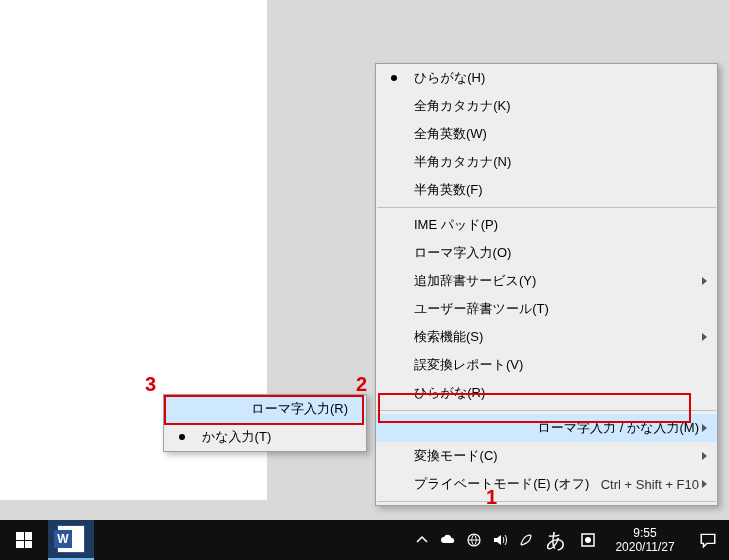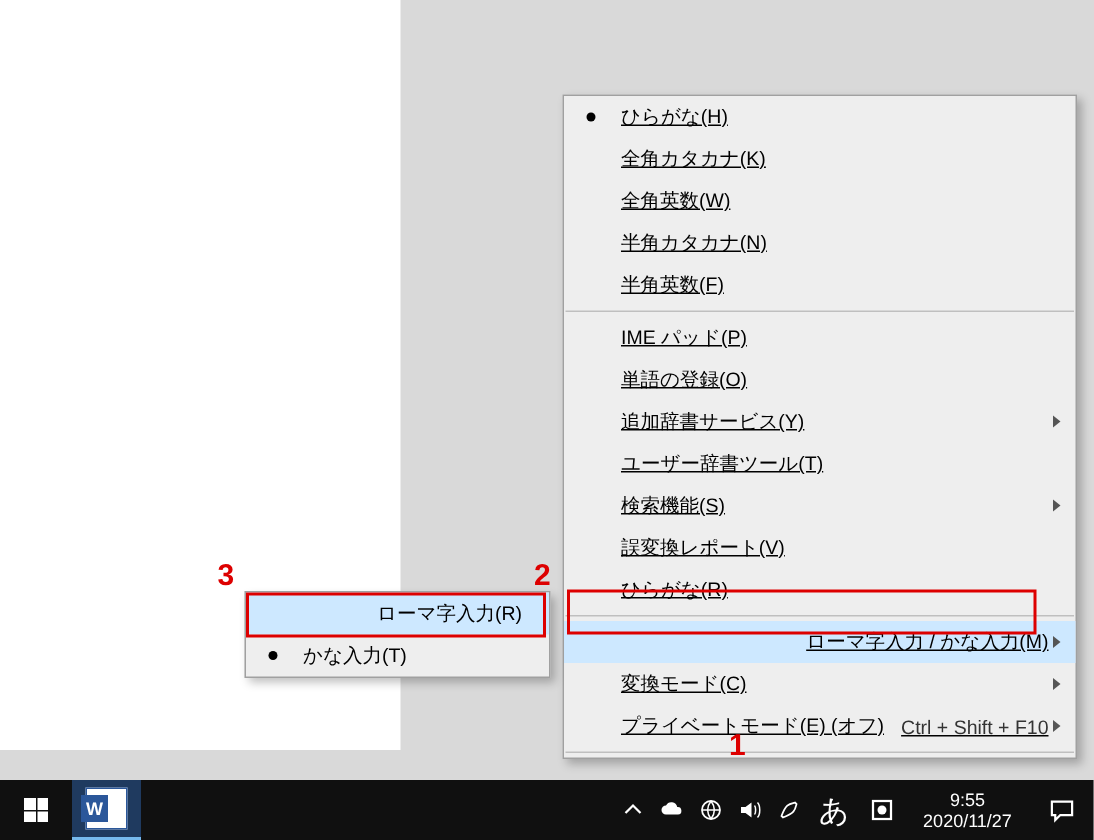--- a/index.html
+++ b/index.html
@@ -5,21 +5,21 @@
     * { margin:0; padding:0; box-sizing:border-box; }
     html,body { width:729px; height:560px; overflow:hidden; font-family:"Meiryo","Yu Gothic UI","Segoe UI",sans-serif; font-size:13px; background:#d9d9d9; }
 
     
     .doc-panel { position:absolute; left:0; top:0; width:267px; height:500px; background:#fff; }
 
     
 
     
     .menu { position:absolute; background:#eeeeee; border:1px solid #a0a0a0; box-shadow:3px 3px 6px rgba(0,0,0,.25); }
-    .menu.main { left:375px; top:63px; width:343px;text-decoration:underline; }
+    .menu.main { left:375px; top:63px; width:343px; }
     .menu.sub  { left:163px; top:394px; width:204px; }
 
     .menu-item { display:flex; align-items:center; height:28px; padding:0 18px 0 38px; position:relative; cursor:default; white-space:nowrap; color:#000; }
     .menu-item.radio::before { content:""; position:absolute; left:15px; top:11px; width:6px; height:6px; background:#000; border-radius:50%; }
     .menu-item.has-sub::after  { content:""; position:absolute; right:10px; top:10px; border-left:5px solid #555; border-top:4px solid transparent; border-bottom:4px solid transparent; }
     .menu-item .accel { margin-left:auto; color:#333; }
     .menu-item.selected { background:#cde8ff;justify-content:flex-end; }
     .menu-sep { height:1px; background:#bfbfbf; margin:3px 1px; }
 
     
@@ -66,21 +66,21 @@
       <span>半角カタカナ(N)</span>
     </div>
   <div class="menu-item">
       <span>半角英数(F)</span>
     </div>
   <div class="menu-sep"></div>
   <div class="menu-item">
       <span>IME パッド(P)</span>
     </div>
   <div class="menu-item">
-      <span>単語の登録(O)</span>
+      <span>ローマ字入力(O)</span>
     </div>
   <div class="menu-item has-sub">
       <span>追加辞書サービス(Y)</span>
     </div>
   <div class="menu-item">
       <span>ユーザー辞書ツール(T)</span>
     </div>
   <div class="menu-item has-sub">
       <span>検索機能(S)</span>
     </div>

